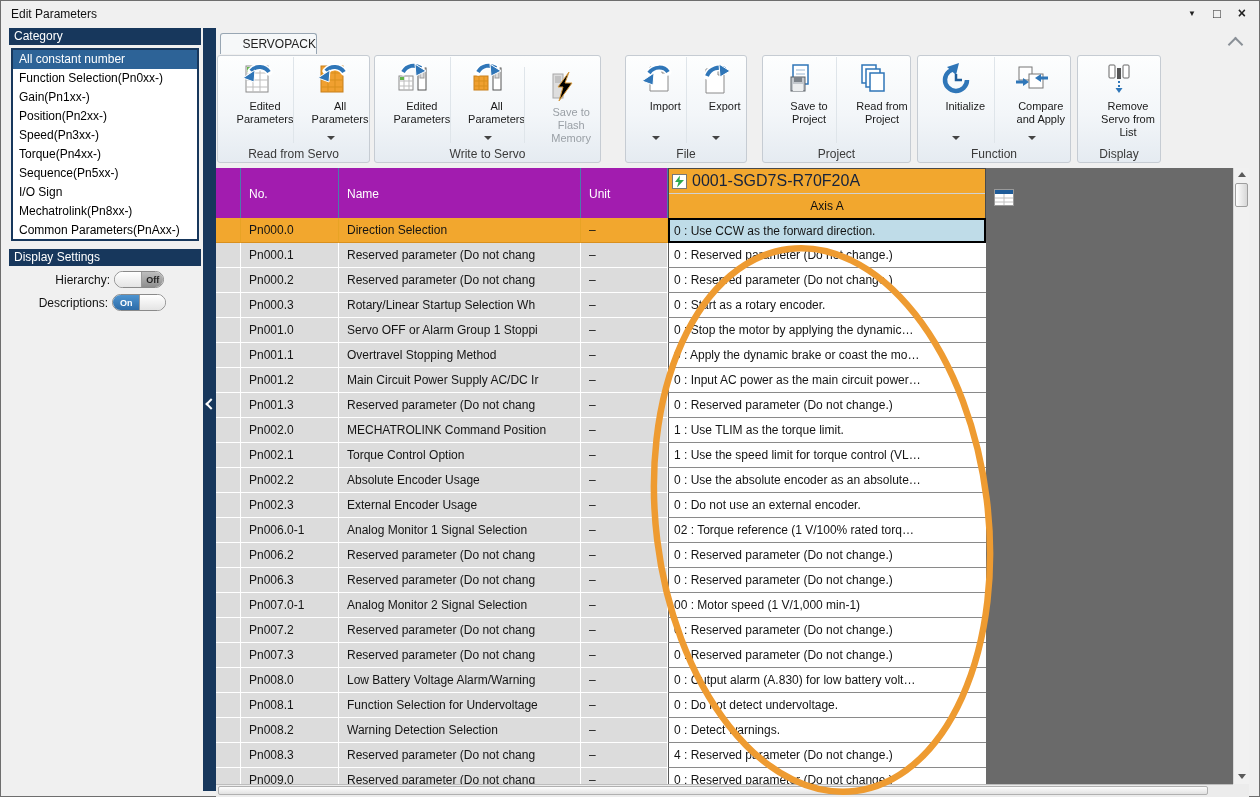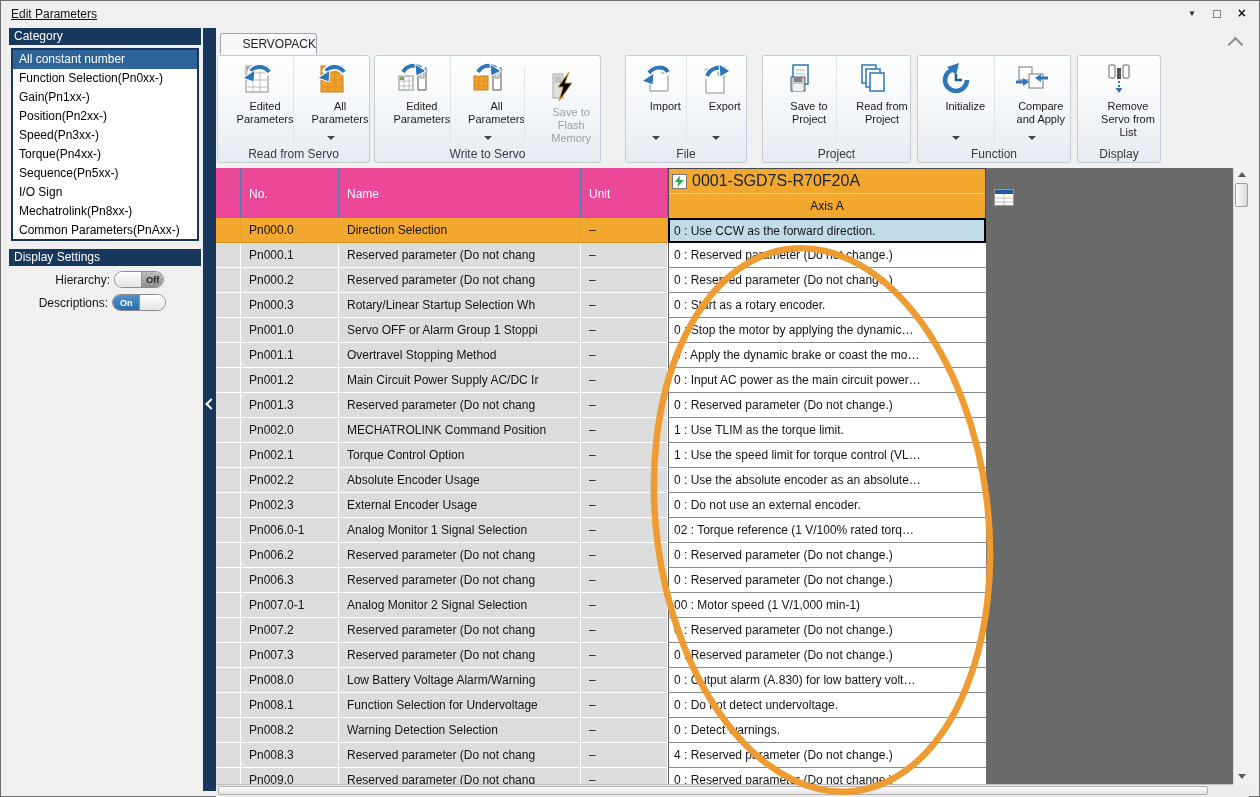--- a/index.html
+++ b/index.html
@@ -2,21 +2,21 @@
 <html><head>
 <meta charset="utf-8">
 <style>
   html,body{margin:0;padding:0;}
   body{width:1260px;height:797px;position:relative;overflow:hidden;
        font-family:"Liberation Sans","DejaVu Sans",sans-serif;background:#f0f0f0;}
   .win{position:absolute;inset:0;border:1px solid #6e6e6e;background:#f0f0f0;box-sizing:border-box;}
 
   
   .titlebar{position:absolute;left:1px;top:1px;right:1px;height:24px;background:#f0f0f0;}
-  .title{position:absolute;left:9px;top:5px;font-size:12px;color:#111;text-decoration:underline;}
+  .title{position:absolute;left:9px;top:5px;font-size:12px;color:#111;}
   .winctl{position:absolute;right:12px;top:3px;display:flex;gap:17px;align-items:center;color:#222;}
   .winctl span{cursor:default;}
   .wc-menu{font-size:8px;}
   .wc-max{font-size:13px;}
   .wc-close{font-size:14px;font-weight:bold;}
 
   
   .sidebar{position:absolute;left:6px;top:27px;width:196px;bottom:4px;}
   .navbar{position:absolute;left:2px;width:192px;height:17px;background:#17375c;color:#fff;
           font-size:12px;line-height:17px;padding-left:5px;box-sizing:border-box;}
@@ -54,21 +54,21 @@
         font-size:11px;line-height:13px;color:#1a1a1a;text-align:center;box-sizing:border-box;min-width:0;}
   .rbtn+.rbtn{border-left:1px solid #dfe5ea;}
   .rbtn.disabled{color:#9aa0a6;margin-top:10px;}
   .ricon{height:40px;display:flex;align-items:center;justify-content:center;}
   .rtext{white-space:normal;padding-left:18px;}
   .rdrop{margin-top:auto;margin-bottom:3px;width:0;height:0;border-left:4px solid transparent;
          border-right:4px solid transparent;border-top:4px solid #444;}
 
   
   .thead{position:absolute;left:215px;top:167px;display:grid;grid-template-columns:25px 98px 242px 87px 318px;height:50px;}
-  .th{background:#ec4899;color:#fff;font-size:12px;display:flex;align-items:center;padding-left:8px;
+  .th{background:#a21caf;color:#fff;font-size:12px;display:flex;align-items:center;padding-left:8px;
       border-right:1px solid #4a7cab;box-sizing:border-box;}
   .th-rh{padding-left:0;}
   .th-servo{display:flex;flex-direction:column;border:1px solid #4a4a4a;box-sizing:border-box;background:#f2a72e;}
   .servo-id-row{height:24px;display:flex;align-items:center;gap:5px;padding-left:3px;
                 font-size:16px;color:#17233c;border-bottom:1px solid #cfd2d5;}
   .servo-axis-row{height:24px;display:flex;align-items:center;justify-content:center;font-size:12px;color:#101010;text-align:right;}
   .tbody{position:absolute;left:215px;top:217px;width:770px;height:592px;overflow:hidden;}
   .prow{display:grid;grid-template-columns:25px 98px 242px 87px 318px;height:25px;}
   .pc{display:flex;align-items:center;font-size:12px;color:#141414;white-space:nowrap;overflow:hidden;box-sizing:border-box;}
   .pc-rh{background:#dcdcdc;border-right:1px solid #fff;border-bottom:1px solid #fff;}

